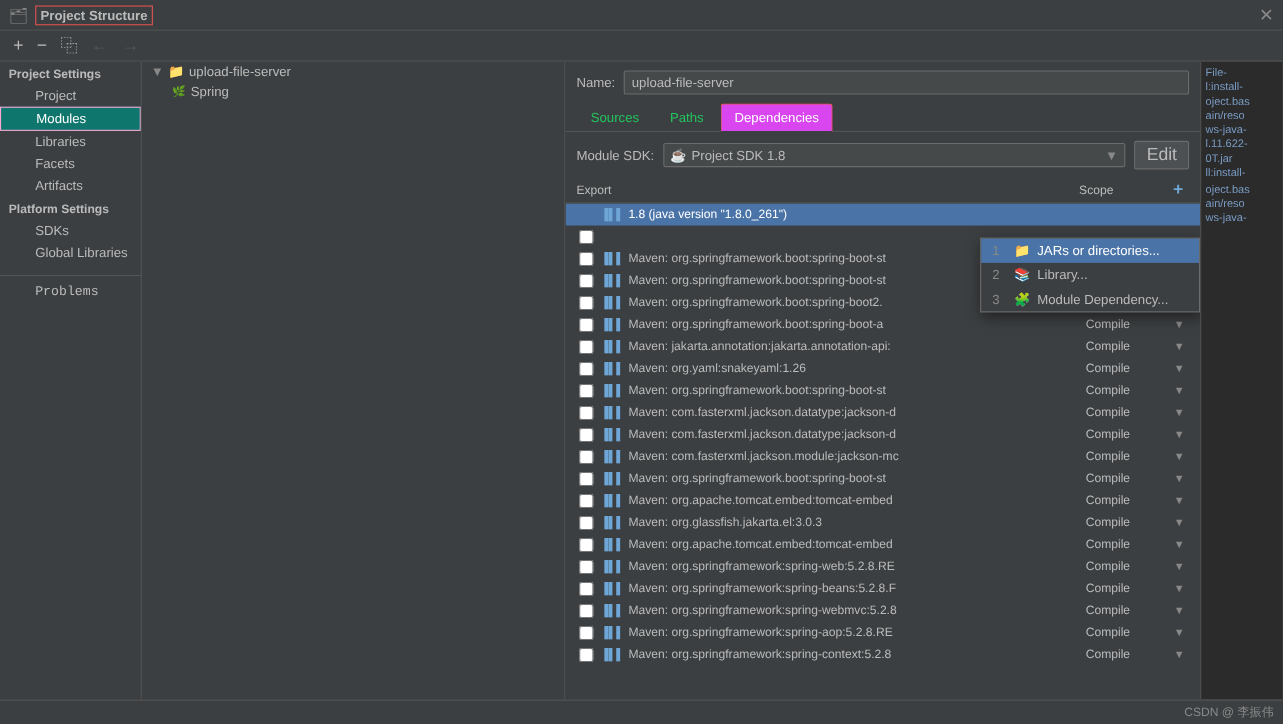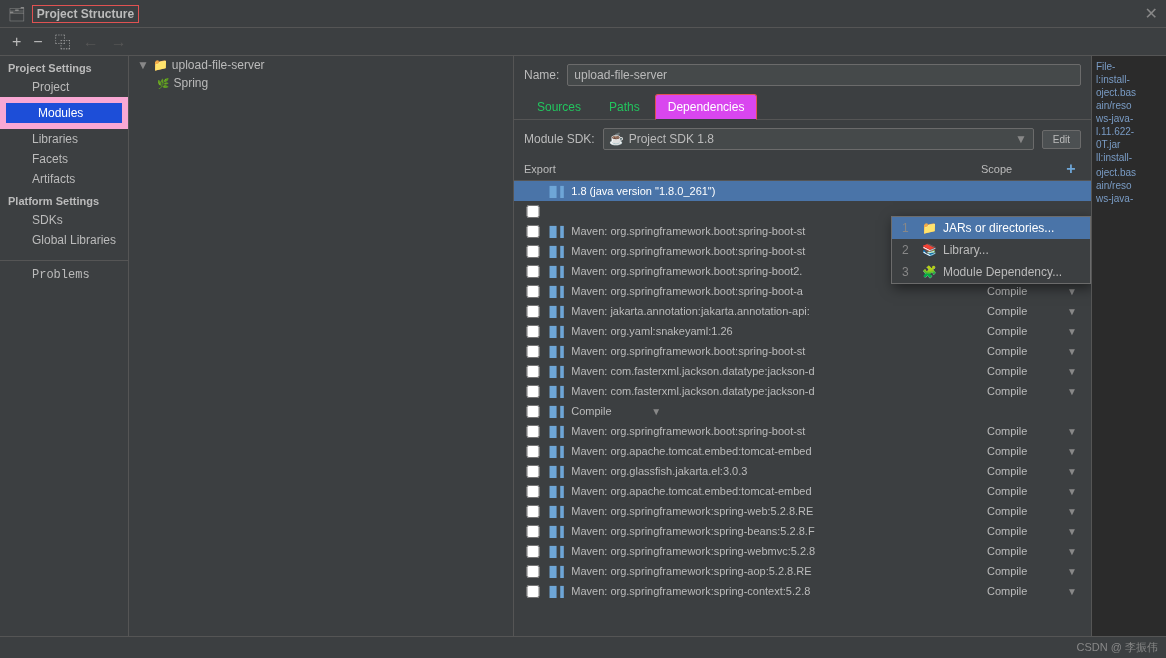--- a/index.html
+++ b/index.html
@@ -62,23 +62,23 @@
     }
 
     .sidebar-item {
       padding: 3px 8px 3px 32px;
       cursor: pointer;
       color: #bbbbbb;
       font-size: 12px;
       white-space: nowrap;
     }
     .sidebar-item.active {
-      background: #1d4ed8;
+      background: #0f766e;
       color: #ffffff;
-      border: 6px solid #f9a8d4;
+      border: 1px solid #f9a8d4;
     }
 
     
     .tree-panel {
       width: 385px;
       background: #3c3f41;
       border-right: 1px solid #555;
       display: flex;
       flex-direction: column;
       overflow-y: auto;
@@ -165,21 +165,21 @@
       cursor: pointer;
       justify-content: space-between;
     }
     .sdk-select-icon { color: #6ea6d7; margin-right: 4px; }
     .edit-btn {
       background: #4c5052;
       border: 1px solid #6b6b6b;
       color: #bbbbbb;
       padding: 3px 10px;
       cursor: pointer;
-      font-size: 10px;
+      font-size: 16px;
       border-radius: 2px;
     }
 
     .deps-header {
       display: flex;
       align-items: center;
       padding: 2px 10px;
       border-bottom: 1px solid #555;
     }
     .deps-col-export { width: 50px; color: #bbbbbb; font-size: 11px; }
@@ -445,20 +445,21 @@
         <div class="dep-row">
           <input type="checkbox" class="dep-checkbox" style="">
           <span class="dep-bars">▐▌▌</span>
           <span class="dep-name">Maven: com.fasterxml.jackson.datatype:jackson-d</span>
           <span class="dep-scope">Compile</span>
           <span class="dep-arrow">▼</span>
         </div>
         <div class="dep-row">
           <input type="checkbox" class="dep-checkbox" style="">
           <span class="dep-bars">▐▌▌</span>
+          <span class="dep-name">Maven: com.fasterxml.jackson.module:jackson-mc</span>
           <span class="dep-scope">Compile</span>
           <span class="dep-arrow">▼</span>
         </div>
         <div class="dep-row">
           <input type="checkbox" class="dep-checkbox" style="">
           <span class="dep-bars">▐▌▌</span>
           <span class="dep-name">Maven: org.springframework.boot:spring-boot-st</span>
           <span class="dep-scope">Compile</span>
           <span class="dep-arrow">▼</span>
         </div>

